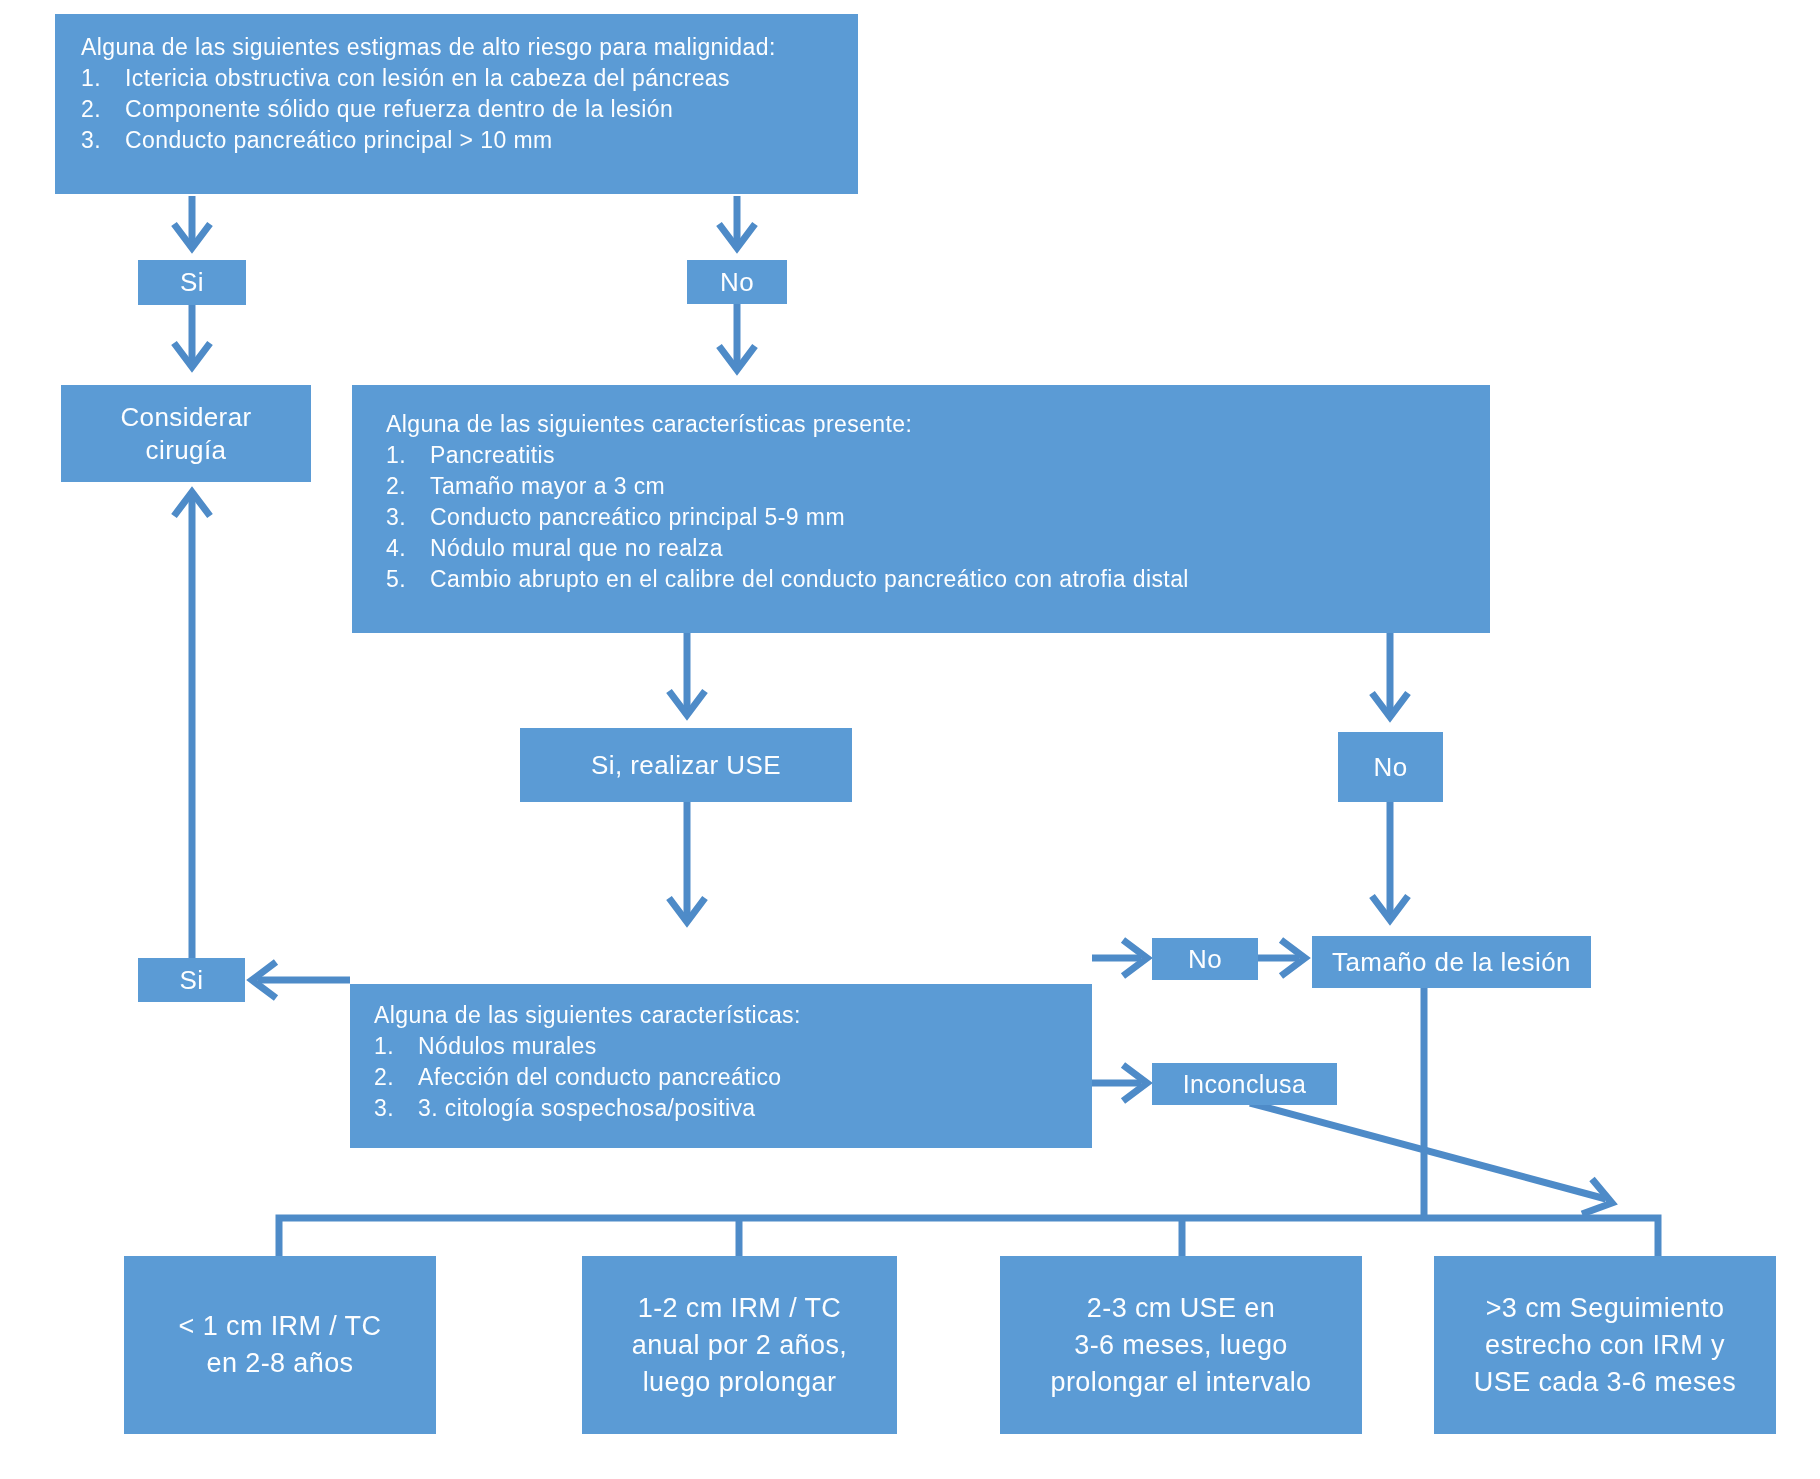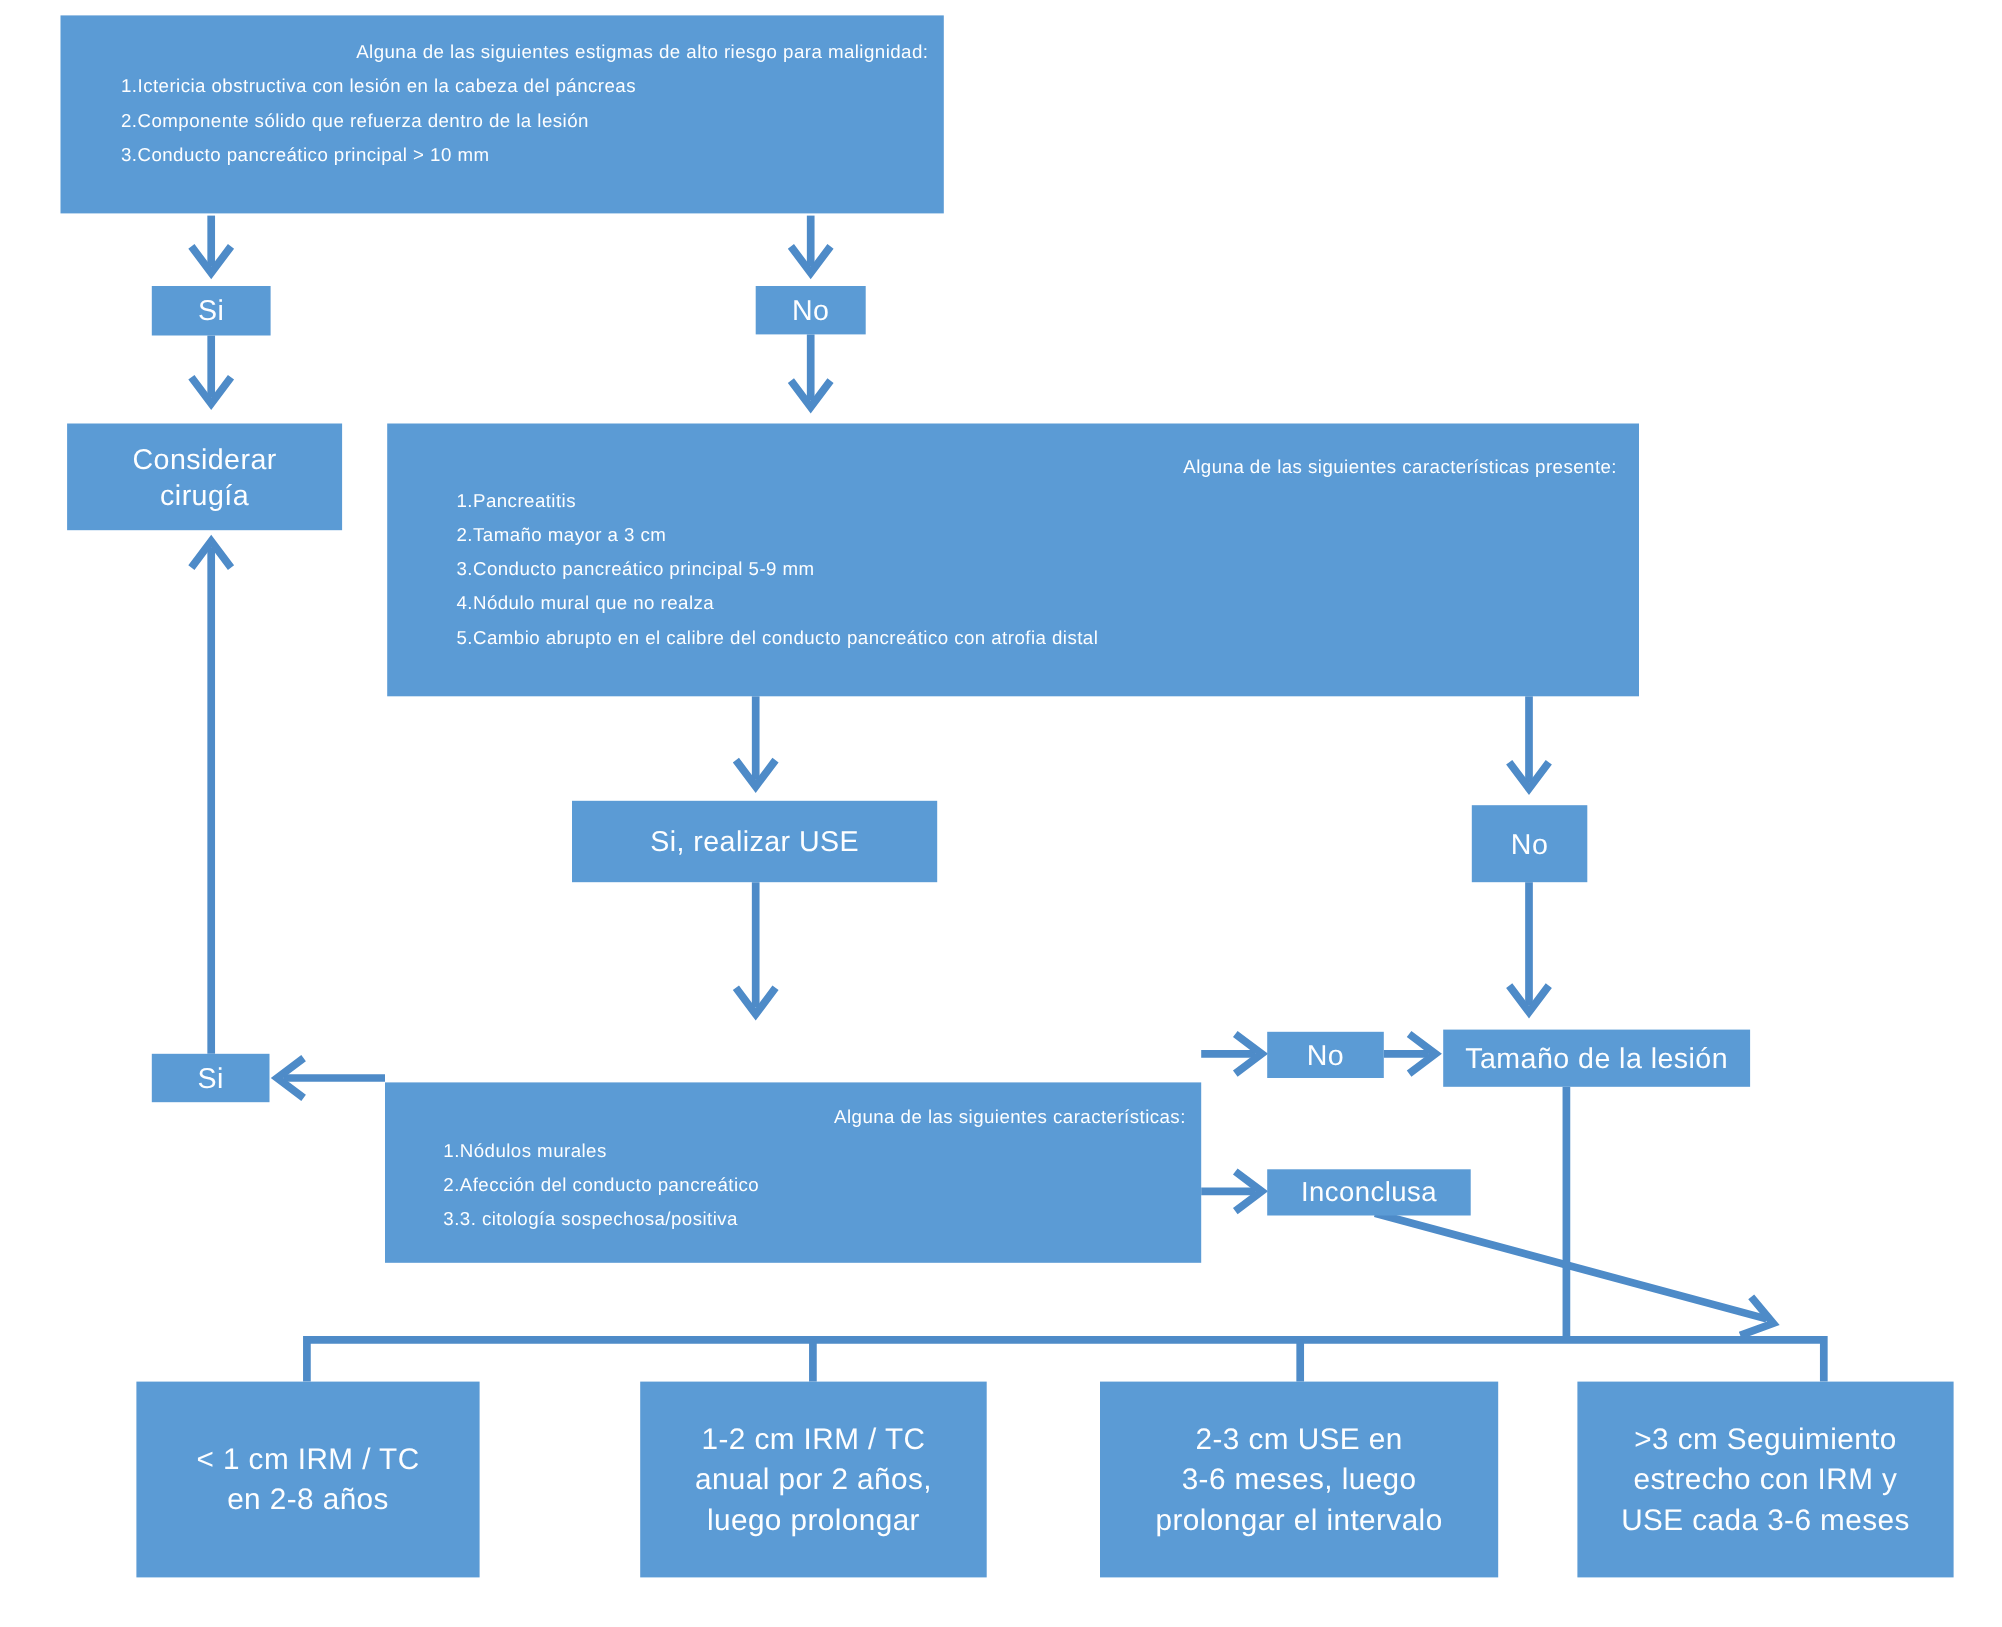--- a/index.html
+++ b/index.html
@@ -9,21 +9,21 @@
   }
   .wires{position:absolute;left:0;top:0;z-index:1;}
   .node{
     position:absolute;z-index:2;background:#5b9bd5;color:#fdfeff;
     letter-spacing:.4px;box-sizing:border-box;
   }
   .center{
     display:flex;align-items:center;justify-content:center;
     text-align:center;white-space:pre-line;
   }
-  .list{font-size:17px;line-height:31px;text-align:right;}
+  .list{font-size:23px;line-height:31px;}
   .list .title{margin:0;}
   .row{display:flex;}
   .num{flex:0 0 44px;}
   .fs26{font-size:26px;}
   .fs25{font-size:25px;}
   .fs27{font-size:27px;line-height:37px;}
   .lh33{line-height:33px;}
 </style>
 </head>
 <body>

